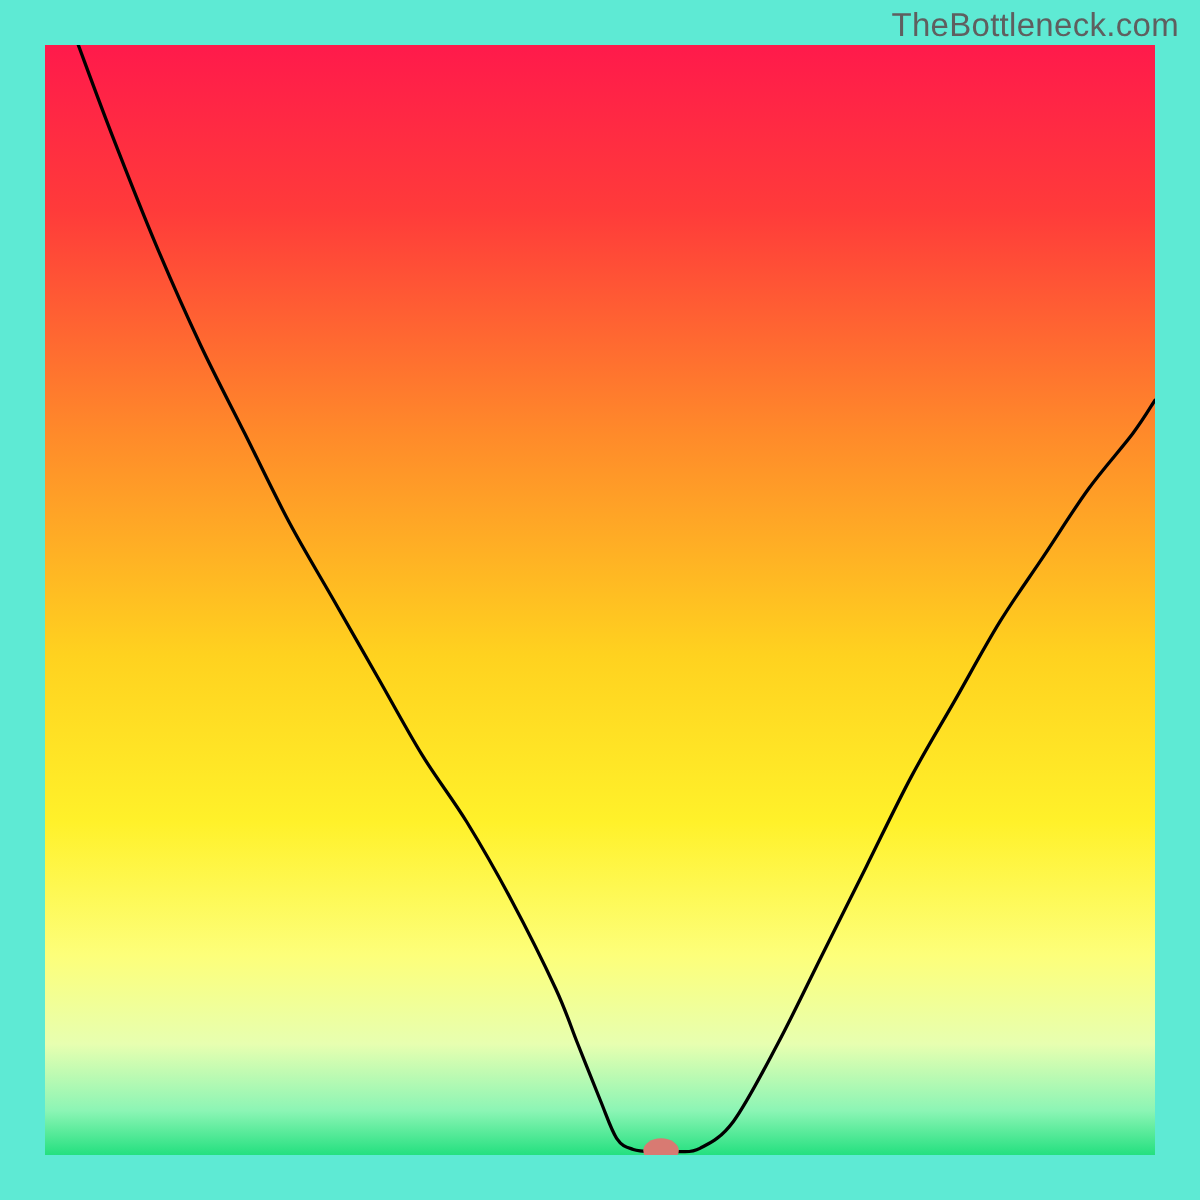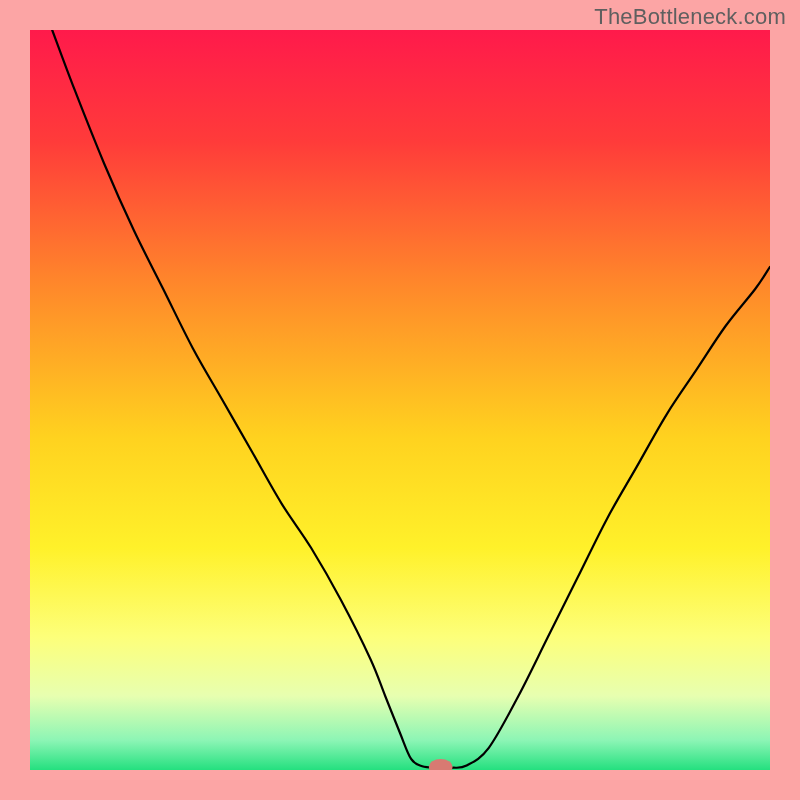--- a/index.html
+++ b/index.html
@@ -8,21 +8,21 @@
     width: 800px;
     height: 800px;
     background: #000000;
     overflow: hidden;
     font-family: Arial, Helvetica, sans-serif;
   }
   .outer {
     position: relative;
     width: 800px;
     height: 800px;
-    background: #fca5a5;
+    background: #5eead4;
     text-decoration: underline;
   }
   .watermark {
     position: absolute;
     top: 4px;
     right: 14px;
     color: #5f5f5f;
     font-size: 22px;
     font-weight: 500;
     letter-spacing: 0.2px;

